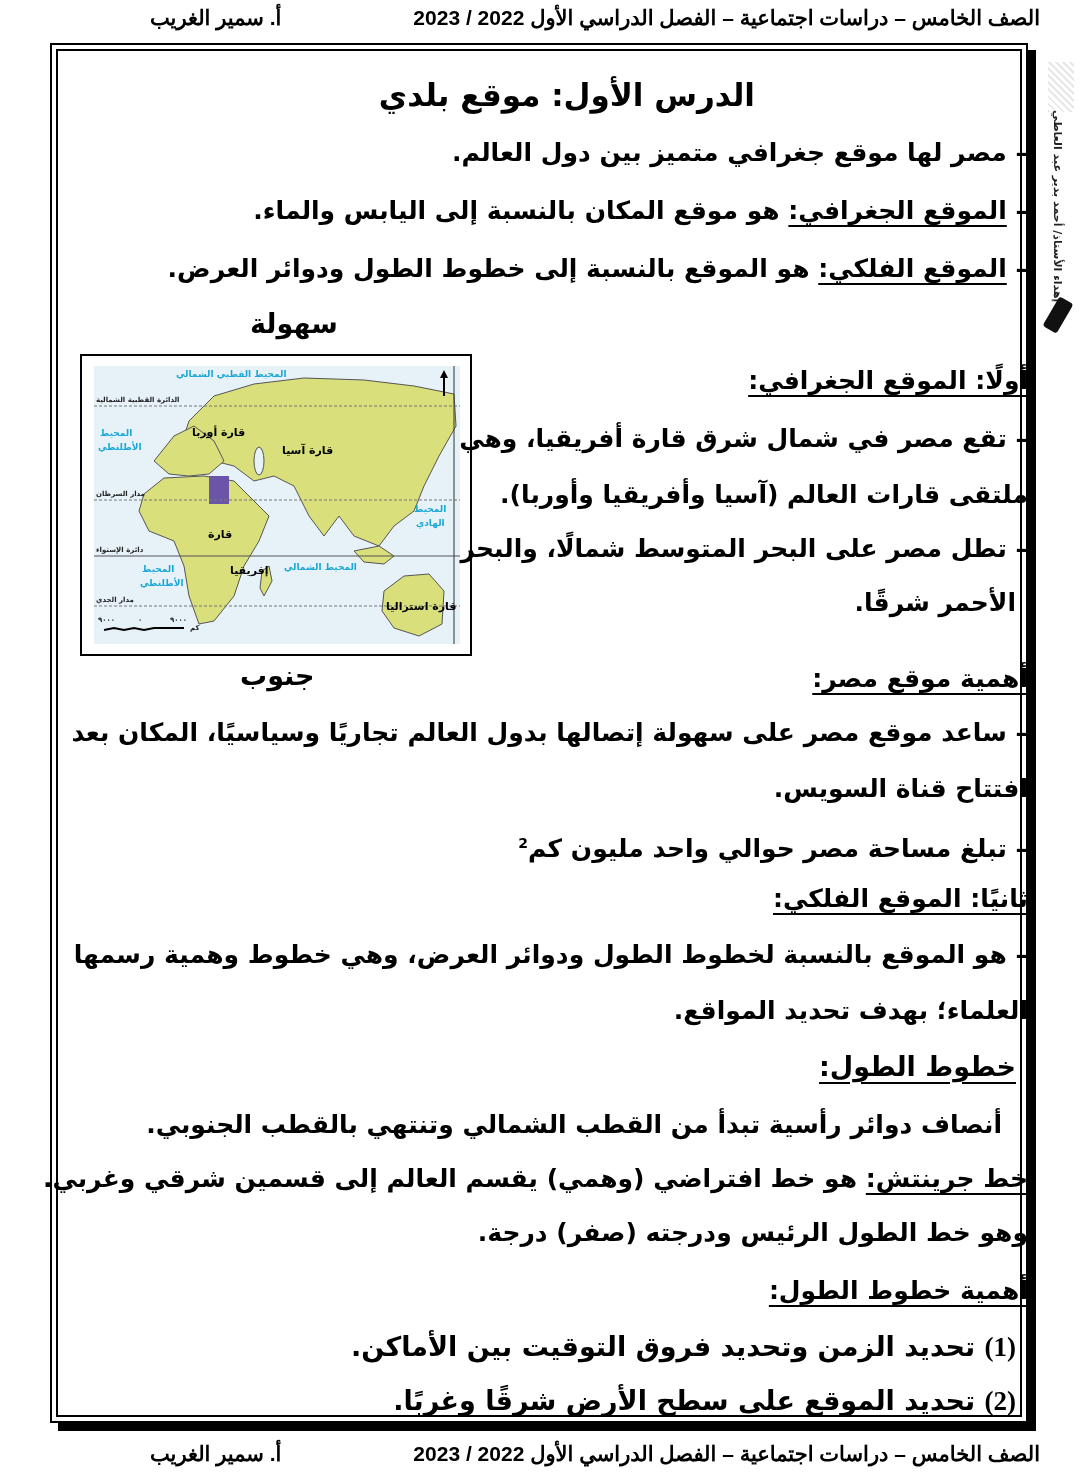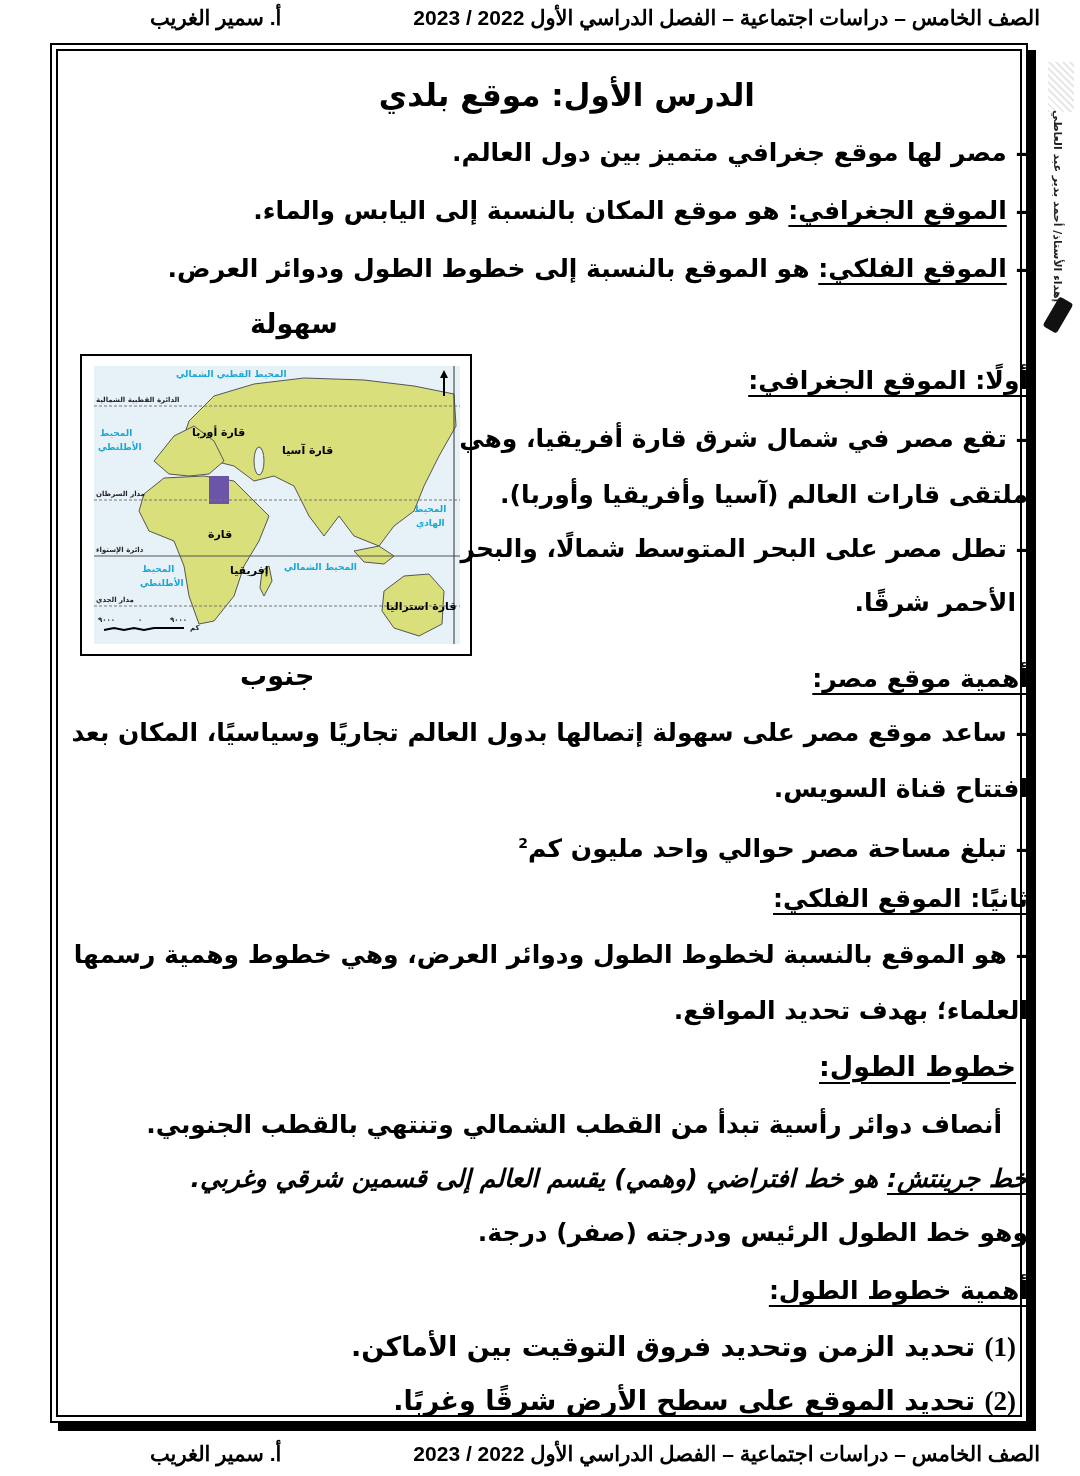--- a/index.html
+++ b/index.html
@@ -179,21 +179,21 @@
 <div class="line" style="top:826px;">
   <span>– تبلغ مساحة مصر حوالي واحد مليون كم</span><sup style="font-size:14px;">2</sup>
 </div>
 
 <div class="line u" style="top:882px;">ثانيًا: الموقع الفلكي:</div>
 <div class="line" style="top:938px;text-align:center;">– هو الموقع بالنسبة لخطوط الطول ودوائر العرض، وهي خطوط وهمية رسمها</div>
 <div class="line" style="top:994px;">العلماء؛ بهدف تحديد المواقع.</div>
 
 <div class="line u" style="top:1050px; right:64px; font-size:27px;">خطوط الطول:</div>
 <div class="line" style="top:1108px; right:78px;">أنصاف دوائر رأسية تبدأ من القطب الشمالي وتنتهي بالقطب الجنوبي.</div>
-<div class="line" style="top:1162px;font-style:italic;">
+<div class="line" style="top:1162px;">
   <span class="u">خط جرينتش:</span><span> هو خط افتراضي (وهمي) يقسم العالم إلى قسمين شرقي وغربي.</span>
 </div>
 <div class="line" style="top:1216px;">وهو خط الطول الرئيس ودرجته (صفر) درجة.</div>
 
 <div class="line u" style="top:1274px;">أهمية خطوط الطول:</div>
 <div class="line" style="top:1330px; right:64px; font-size:27px;">
   <span style="font-family:'Liberation Serif', serif;">(1)</span><span> تحديد الزمن وتحديد فروق التوقيت بين الأماكن.</span>
 </div>
 <div class="line" style="top:1384px; right:64px; font-size:27px;">
   <span style="font-family:'Liberation Serif', serif;">(2)</span><span> تحديد الموقع على سطح الأرض شرقًا وغربًا.</span>

